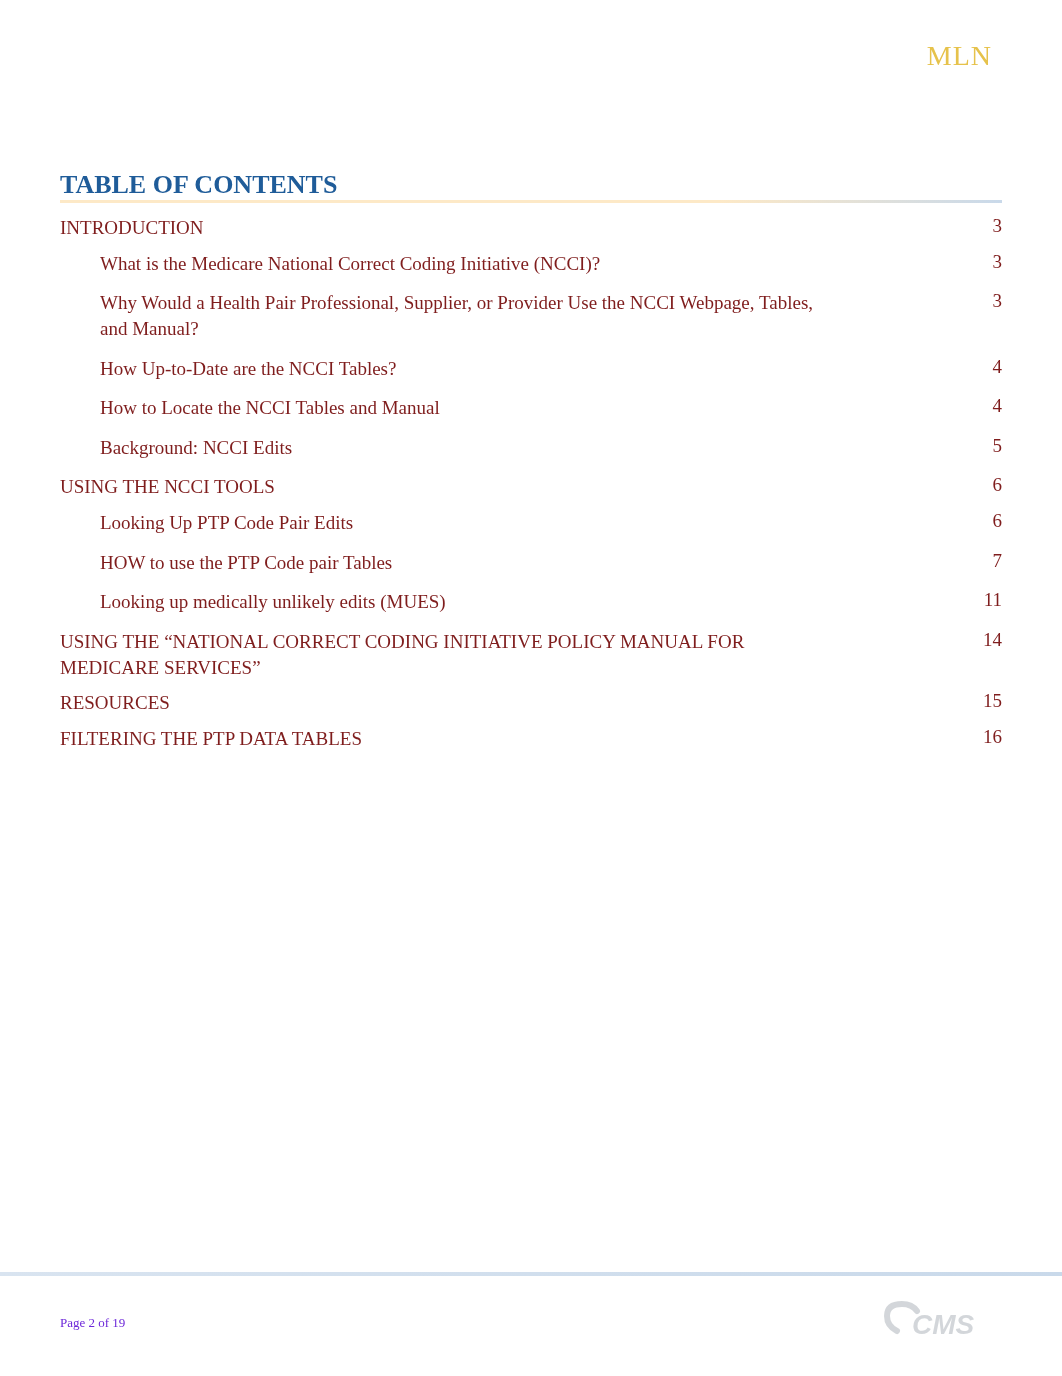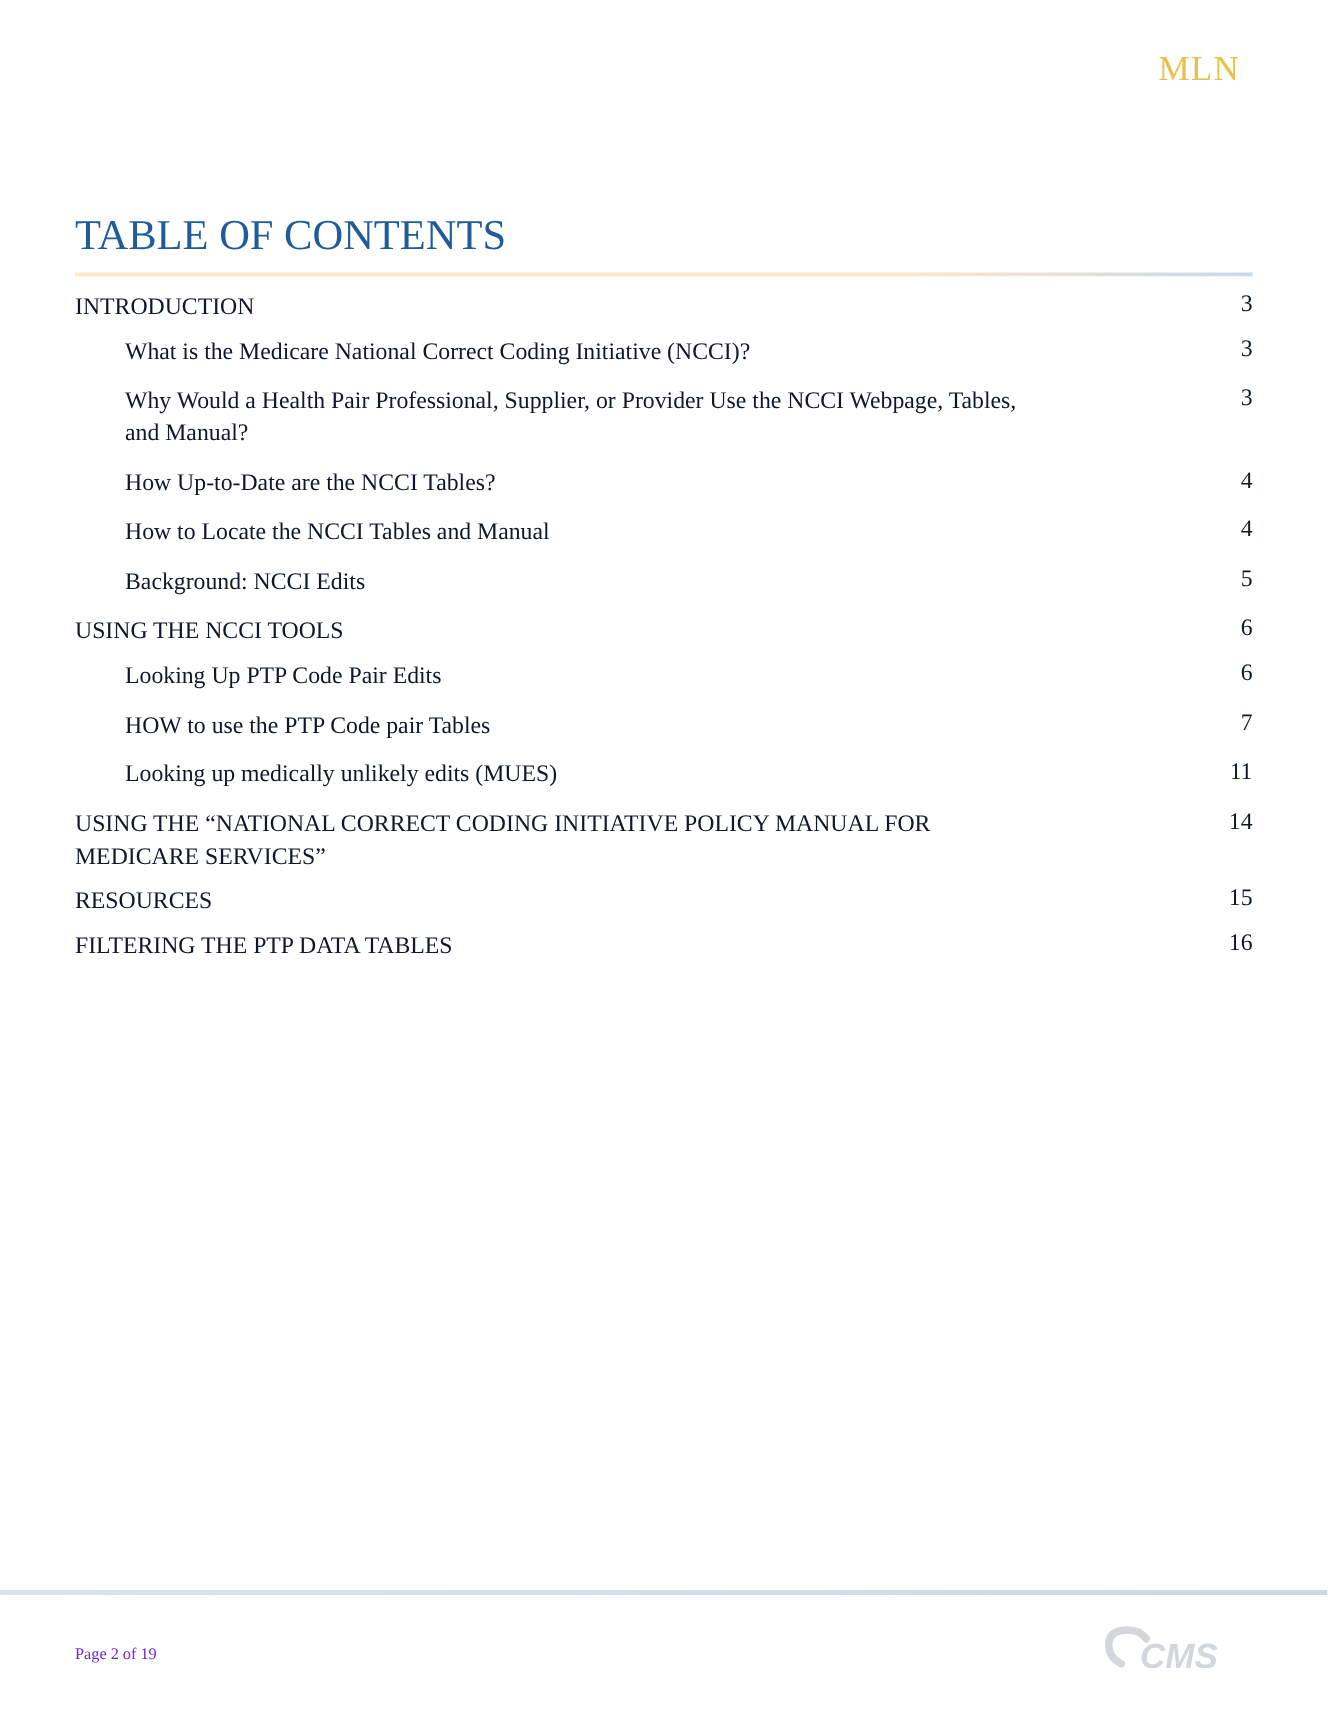--- a/index.html
+++ b/index.html
@@ -19,33 +19,33 @@
       top: 40px;
       right: 70px;
       font-size: 28px;
       font-weight: normal;
       letter-spacing: 1px;
     }
     .content {
       padding: 170px 60px 0 60px;
     }
     .toc-heading {
-      font-size: 34px;
-      font-weight: normal;
-      margin-bottom: 10px;
+      font-size: 26px;
+      font-weight: bold;
+      margin-bottom: 0;
     }
     .divider {
       height: 3px;
       width: 100%;
       margin-bottom: 12px;
       background: linear-gradient(to right, #fde9c7 0%, #fde9c7 70%, #c9d9ea 100%);
     }
     .toc-list {
       font-size: 19px;
-      color: #0f172a;
+      color: #7f1d1d;
     }
     .toc-row {
       display: flex;
       justify-content: space-between;
       align-items: flex-start;
       margin-bottom: 10px;
     }
     .toc-row.section {
       margin-top: 0;
     }

